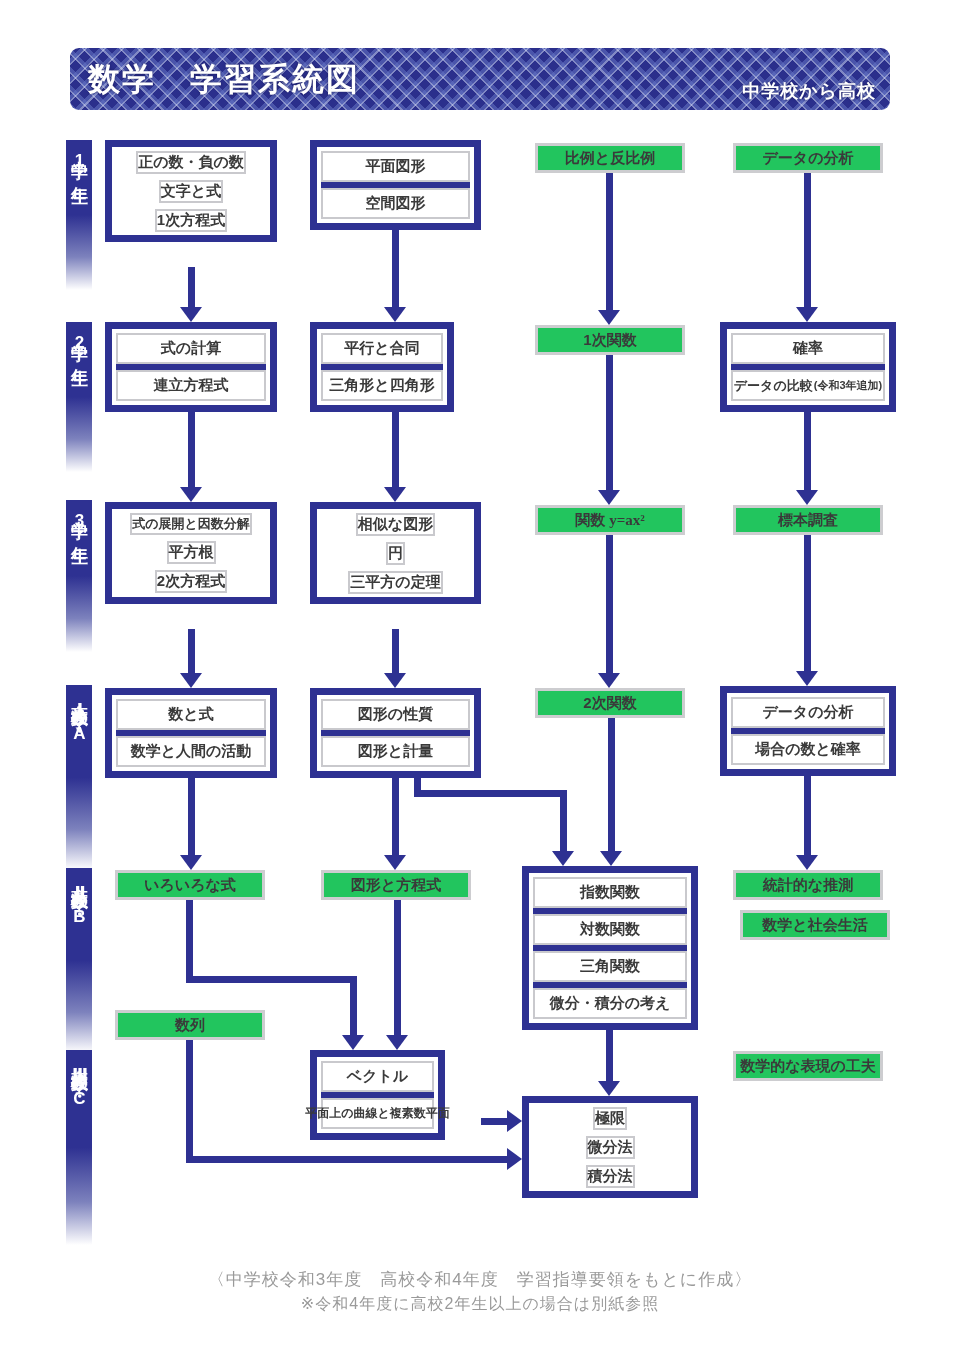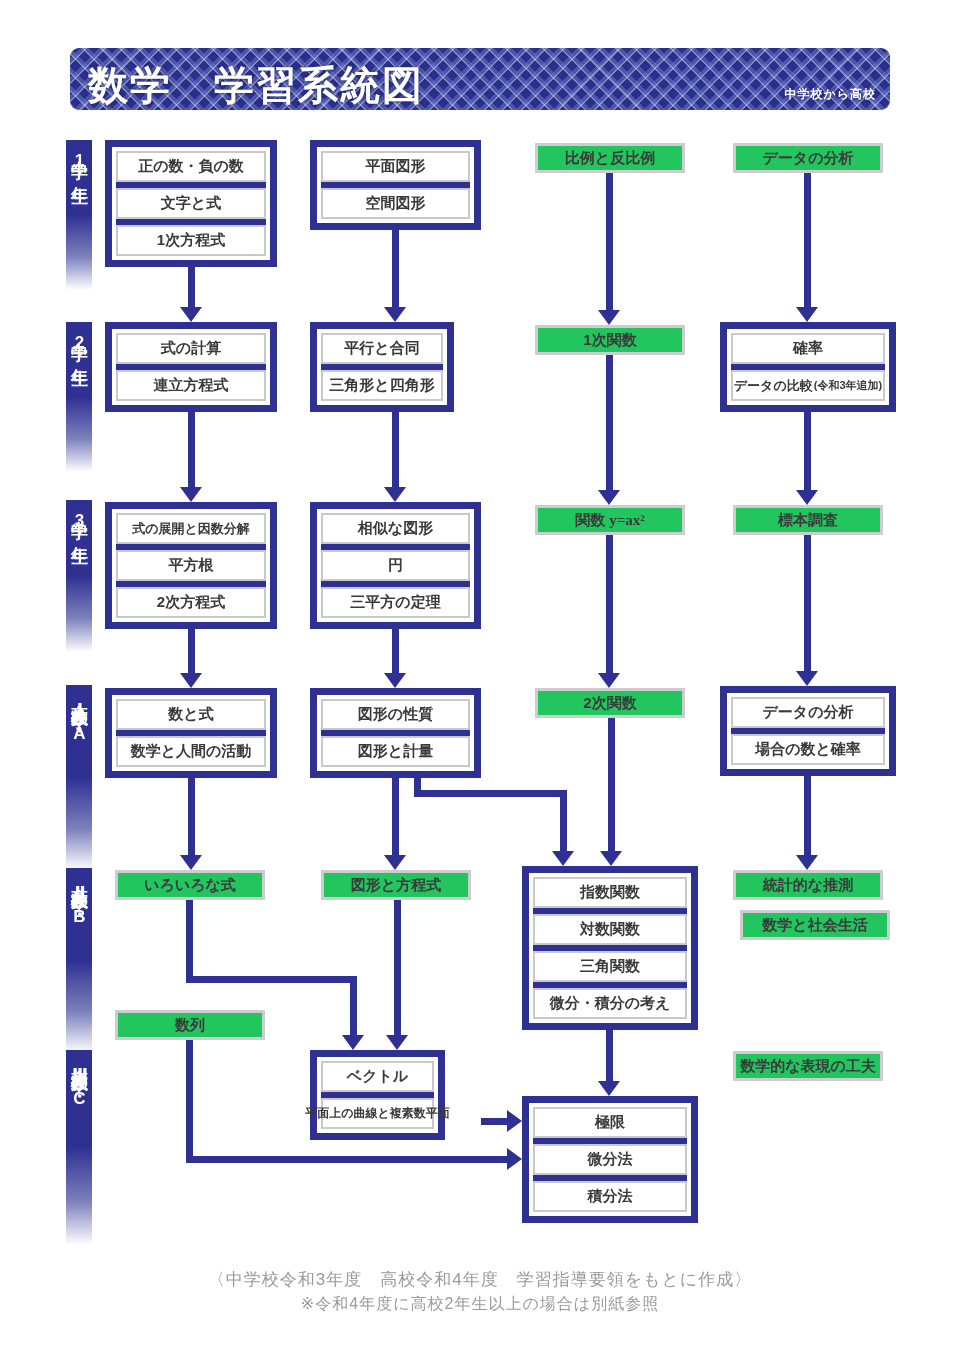--- a/index.html
+++ b/index.html
@@ -19,26 +19,26 @@
     background-color:#2b2f8c;
     background-image:
       repeating-linear-gradient(45deg, rgba(255,255,255,0.30) 0px, rgba(255,255,255,0.30) 1.5px, transparent 1.5px, transparent 13px),
       repeating-linear-gradient(-45deg, rgba(255,255,255,0.30) 0px, rgba(255,255,255,0.30) 1.5px, transparent 1.5px, transparent 13px),
       repeating-linear-gradient(45deg, rgba(100,116,196,0.55) 0px, rgba(100,116,196,0.55) 5px, transparent 5px, transparent 13px),
       repeating-linear-gradient(-45deg, rgba(100,116,196,0.55) 0px, rgba(100,116,196,0.55) 5px, transparent 5px, transparent 13px);
     border-radius:9px;
   }
   .header-title{
     position:absolute;left:18px;top:10px;
-    color:#fff;font-size:40px;font-weight:bold;letter-spacing:2px;
+    color:#fff;font-size:32px;font-weight:bold;letter-spacing:2px;
     text-shadow:0 0 3px rgba(20,22,80,.8);
   }
   .header-subtitle{
     position:absolute;right:14px;bottom:7px;
-    color:#fff;font-size:12px;font-weight:bold;letter-spacing:1px;
+    color:#fff;font-size:18px;font-weight:bold;letter-spacing:1px;
     text-shadow:0 0 3px rgba(20,22,80,.8);
   }
   
   .bar{
     position:absolute;left:66px;width:26px;
     background:linear-gradient(180deg,var(--navy) 0%,var(--navy) 50%,#7d82bd 78%,rgba(255,255,255,0) 100%);
     color:#fff;font-weight:bold;font-size:17px;letter-spacing:2px;
     writing-mode:vertical-rl;text-orientation:upright;
     line-height:26px;padding-top:7px;box-sizing:border-box;text-align:start;
   }
@@ -46,21 +46,21 @@
   .ngroup{
     position:absolute;background:#fff;border:7px solid var(--navy);
     padding:4px;box-sizing:border-box;display:flex;flex-direction:column;
   }
   .cell{
     height:31px;box-sizing:border-box;border:2px solid var(--boxgray);
     display:flex;align-items:center;justify-content:center;
     font-size:15px;font-weight:bold;color:var(--text);white-space:nowrap;
   }
   .sep{height:6px;background:var(--navy);flex:none;}
-  .g2{height:90px;}  .g3{height:127px;}  .g4{height:164px;}
+  .g2{height:90px;}  .g3{height:102px;align-items:center;}  .g4{height:164px;}
   
   .gbox{
     position:absolute;width:150px;height:30px;box-sizing:border-box;
     background:#22c55e;border:3px solid #cdcdd0;
     display:flex;align-items:center;justify-content:center;
     font-size:15px;font-weight:bold;color:var(--text);white-space:nowrap;
   }
   .small-note{font-size:11px;font-weight:bold;margin-left:1px;}
   .fs12{font-size:12px;}
   .fs13{font-size:13px;}

